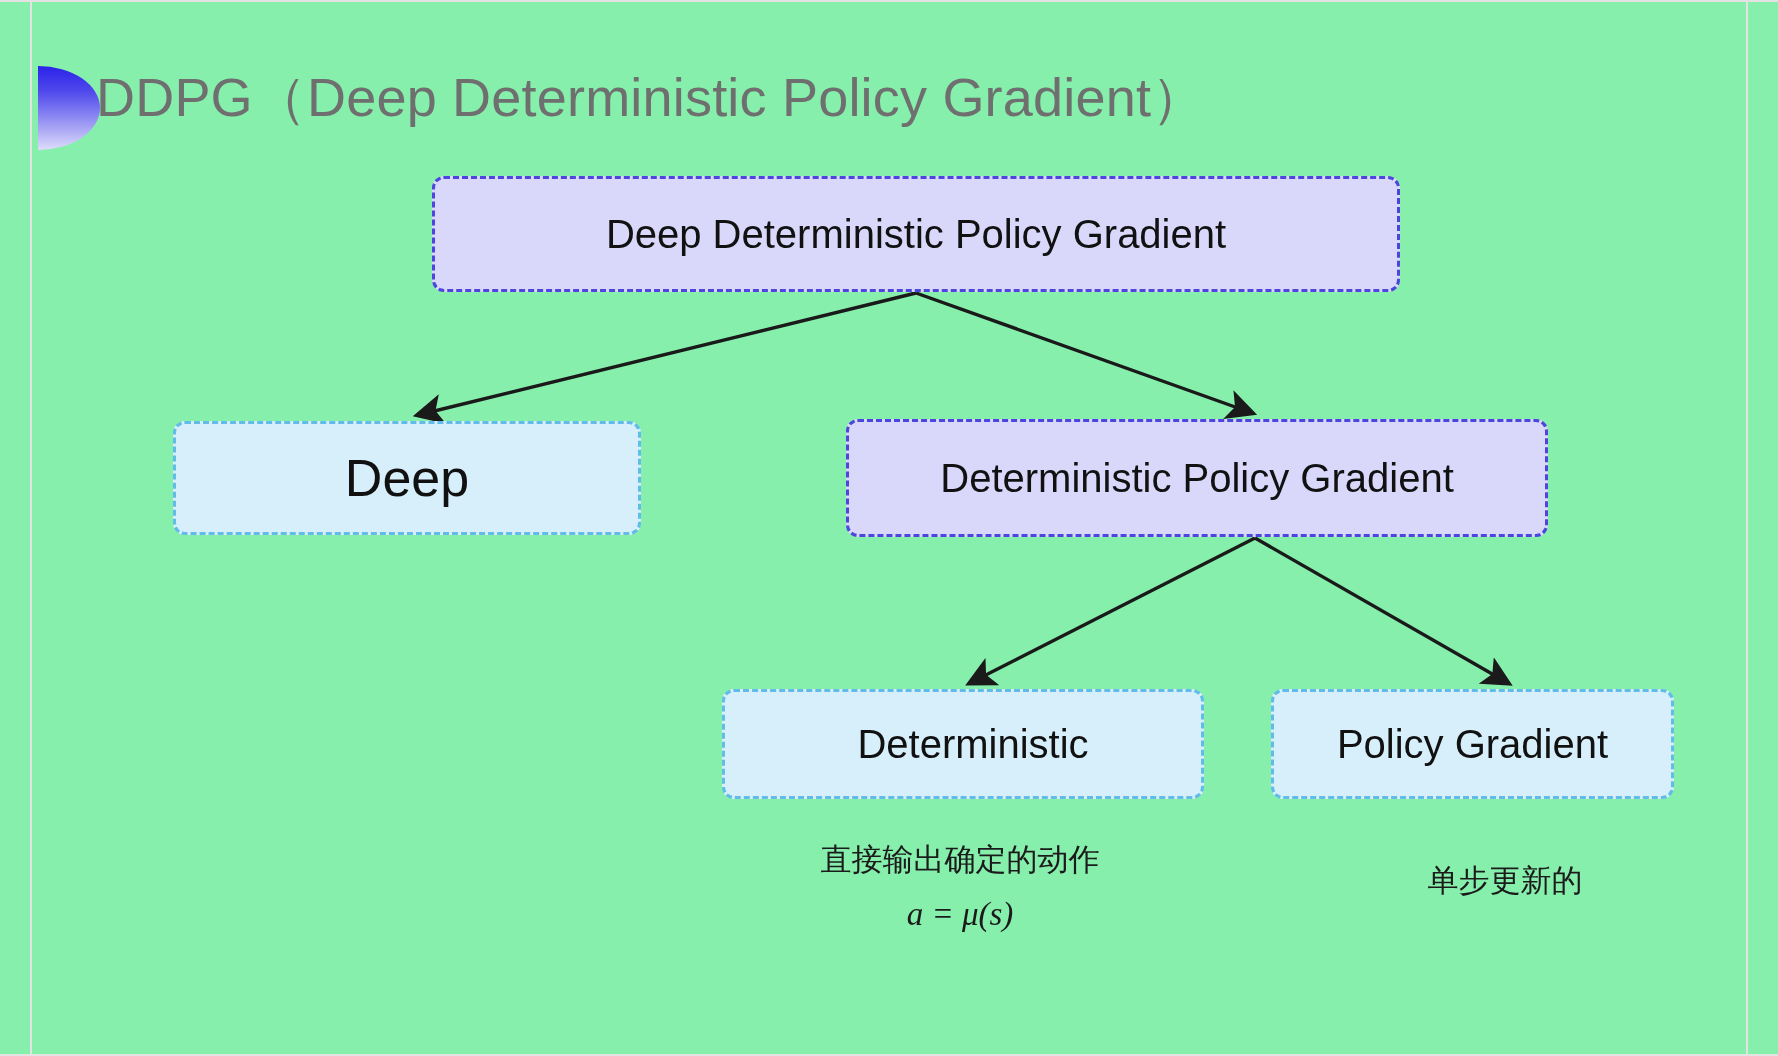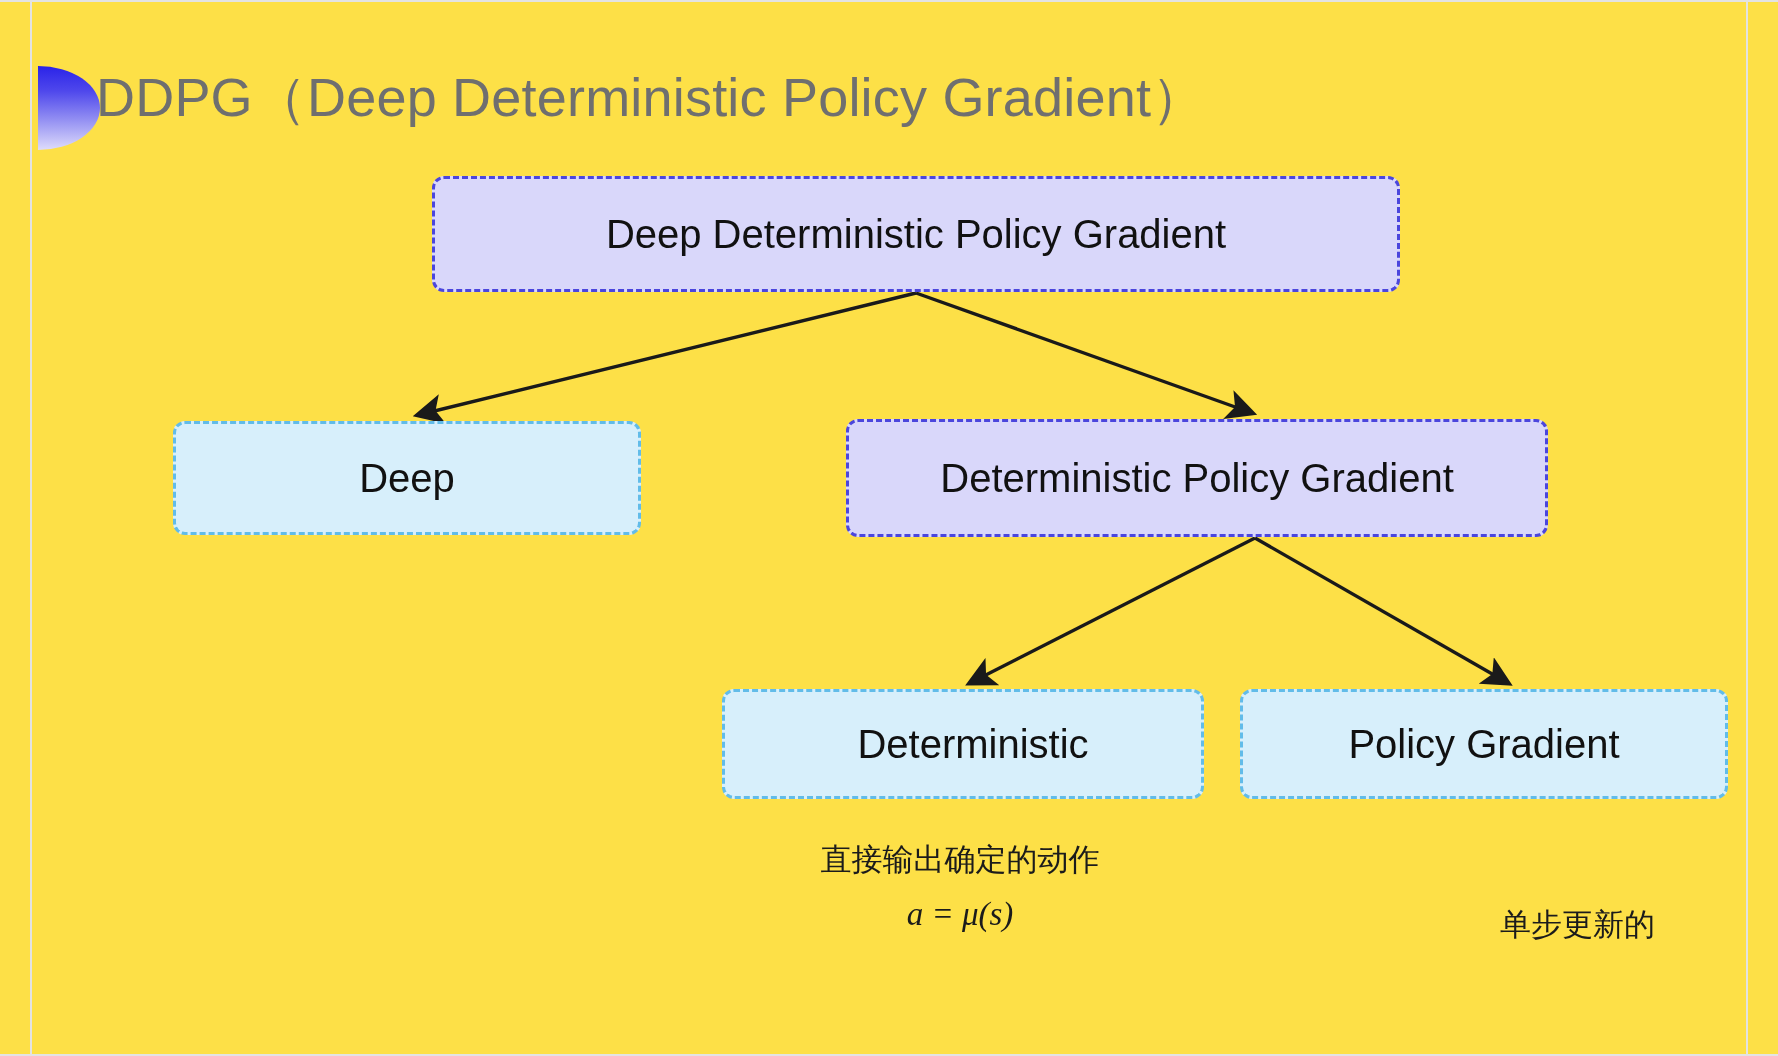--- a/index.html
+++ b/index.html
@@ -9,21 +9,21 @@
     background: #ffffff;
   }
   body {
     font-family: "Liberation Sans", sans-serif;
   }
 
   #slide {
     position: relative;
     width: 1778px;
     height: 1056px;
-    background: #fde047;
+    background: #86efac;
     overflow: hidden;
     box-sizing: border-box;
   }
 
   
   .frame-line {
     position: absolute;
     background: #e3e3e3;
   }
   .frame-top    { left: 0; top: 0; width: 1778px; height: 2px; }
@@ -75,24 +75,24 @@
   .node.purple {
     background: #d9d7fa;
     border: 3px dashed #4b46dd;
   }
   .node.blue {
     background: #d7effb;
     border: 3px dashed #62bce9;
   }
 
   #node-root   { left: 432px; top: 176px; width: 968px; height: 116px; font-size: 40px; }
-  #node-deep   { left: 173px; top: 421px; width: 468px; height: 114px; font-size: 40px; }
+  #node-deep   { left: 173px; top: 421px; width: 468px; height: 114px; font-size: 52px; }
   #node-dpg    { left: 846px; top: 419px; width: 702px; height: 118px; font-size: 40px; }
   #node-det    { left: 722px; top: 689px; width: 482px; height: 110px; font-size: 40px; padding-left: 20px; }
-  #node-pg     { left: 1240px; top: 689px; width: 488px; height: 110px; font-size: 40px; }
+  #node-pg     { left: 1271px; top: 689px; width: 403px; height: 110px; font-size: 40px; }
 
   
   #connectors {
     position: absolute;
     left: 0;
     top: 0;
     width: 1778px;
     height: 1056px;
     pointer-events: none;
   }
@@ -116,21 +116,21 @@
     font-style: italic;
     font-size: 33px;
   }
 
   #anno-left   { left: 148px; top: 838px; text-align: center; width: 510px; }
   #anno-left .ln1 { text-align: center; }
   #anno-left .ln2,
   #anno-left .ln3 { text-align: center; }
 
   #anno-mid    { left: 790px; top: 833px; text-align: center; width: 340px; }
-  #anno-right  { left: 1355px; top: 898px; text-align: right; width: 300px; }
+  #anno-right  { left: 1355px; top: 854px; text-align: center; width: 300px; }
 </style>
 </head>
 <body>
 
 <div id="slide">
 
   <div class="frame-line frame-top"></div>
   <div class="frame-line frame-bottom"></div>
   <div class="frame-line frame-left"></div>
   <div class="frame-line frame-right"></div>

